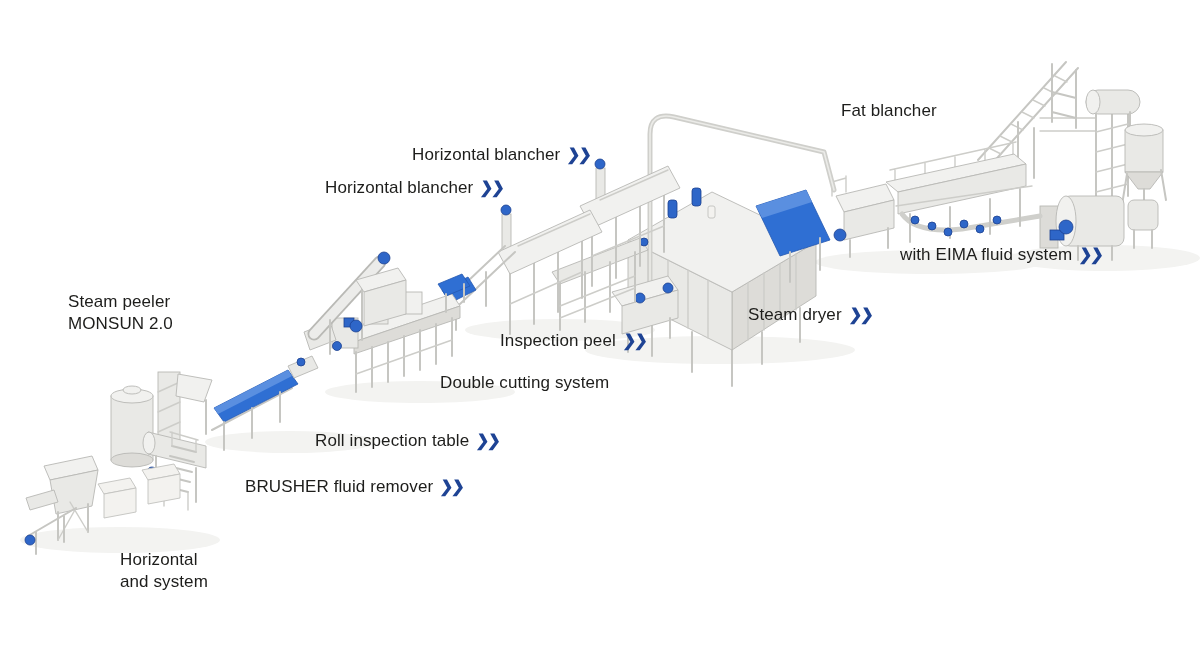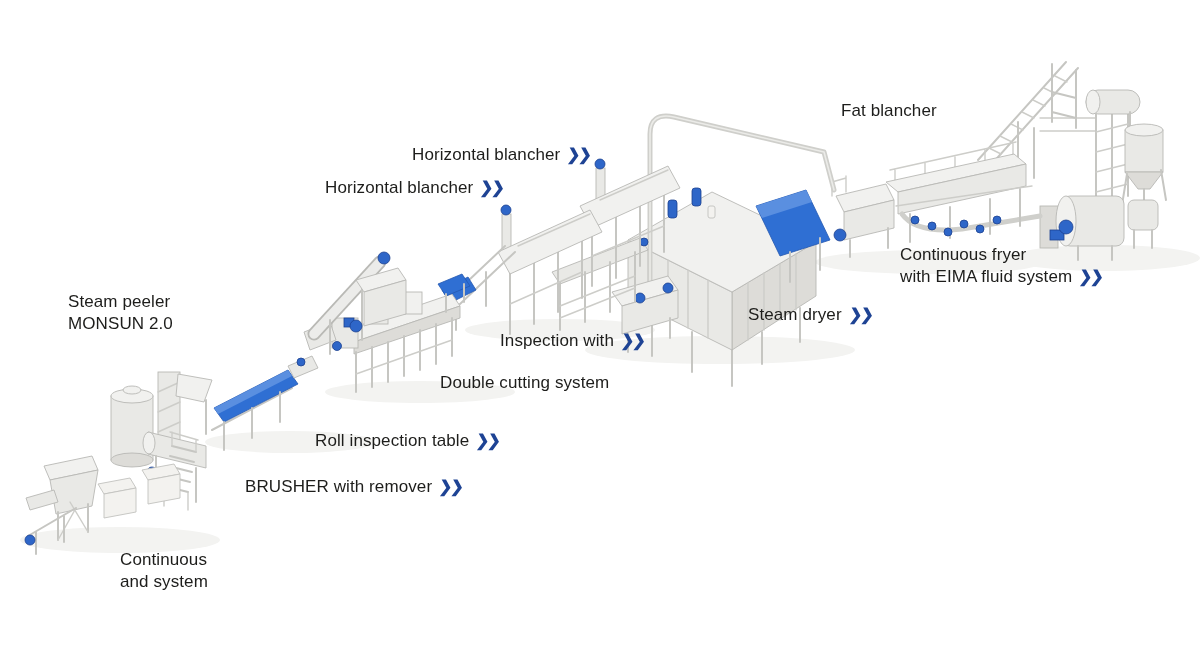--- a/index.html
+++ b/index.html
@@ -225,54 +225,53 @@
     <circle class="mot" cx="30" cy="540" r="5"></circle>
   </g>
 </svg>
 
 <div class="label" style="left:68px;top:291px">
   <div>Steam peeler</div>
   <div>MONSUN 2.0</div>
 </div>
 
 <div class="label" style="left:120px;top:549px">
-  <div>Continuous</div>
+  <div>Horizontal</div>
   <div>and system</div>
 </div>
 
 <div class="label link" style="left:245px;top:476px">
-  <span>BRUSHER with remover</span><span class="chev">❯❯</span>
+  <span>BRUSHER fluid remover</span><span class="chev">❯❯</span>
 </div>
 
 <div class="label link" style="left:315px;top:430px">
   <span>Roll inspection table</span><span class="chev">❯❯</span>
 </div>
 
 <div class="label" style="left:440px;top:372px">
   <span>Double cutting system</span>
 </div>
 
 <div class="label link" style="left:500px;top:330px">
-  <span>Inspection with</span><span class="chev">❯❯</span>
+  <span>Inspection peel</span><span class="chev">❯❯</span>
 </div>
 
 <div class="label link" style="left:325px;top:177px">
   <span>Horizontal blancher</span><span class="chev">❯❯</span>
 </div>
 
 <div class="label link" style="left:412px;top:144px">
   <span>Horizontal blancher</span><span class="chev">❯❯</span>
 </div>
 
 <div class="label link" style="left:748px;top:304px">
   <span>Steam dryer</span><span class="chev">❯❯</span>
 </div>
 
 <div class="label" style="left:841px;top:100px">
   <span>Fat blancher</span>
 </div>
 
 <div class="label link" style="left:900px;top:244px">
-  <div>Continuous fryer</div>
   <div>
     <span>with EIMA fluid system</span><span class="chev">❯❯</span>
   </div>
 </div>
 
 </body></html>

